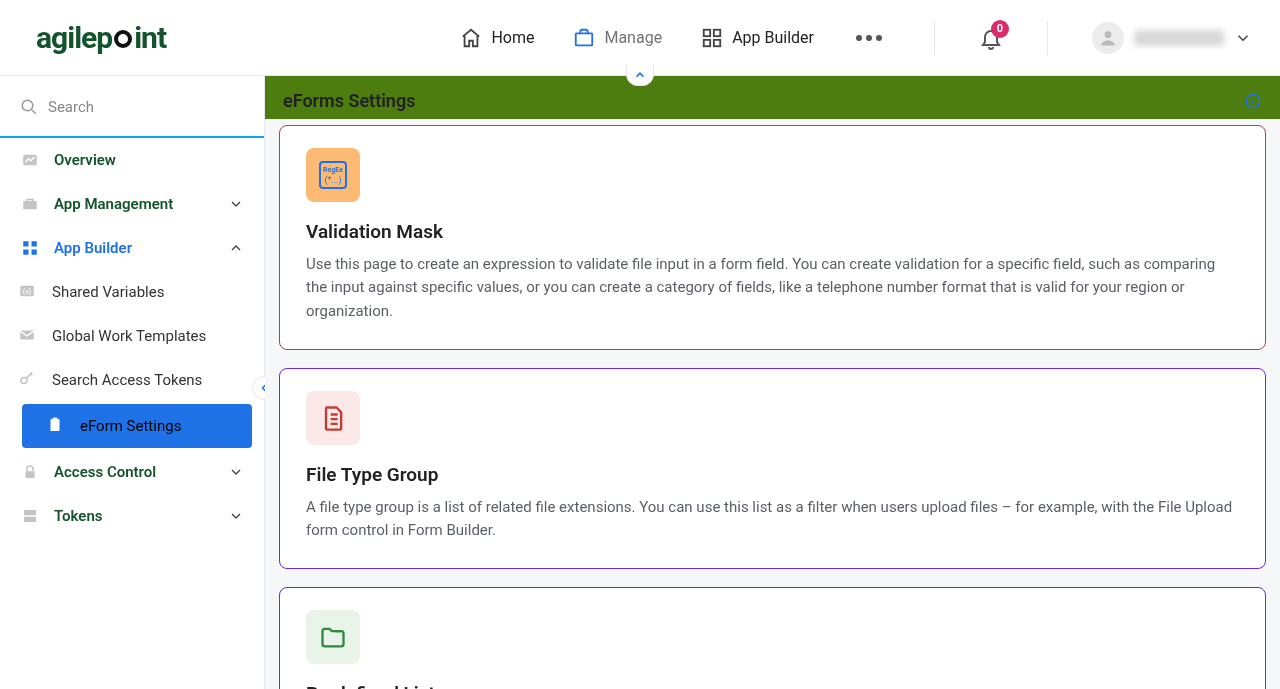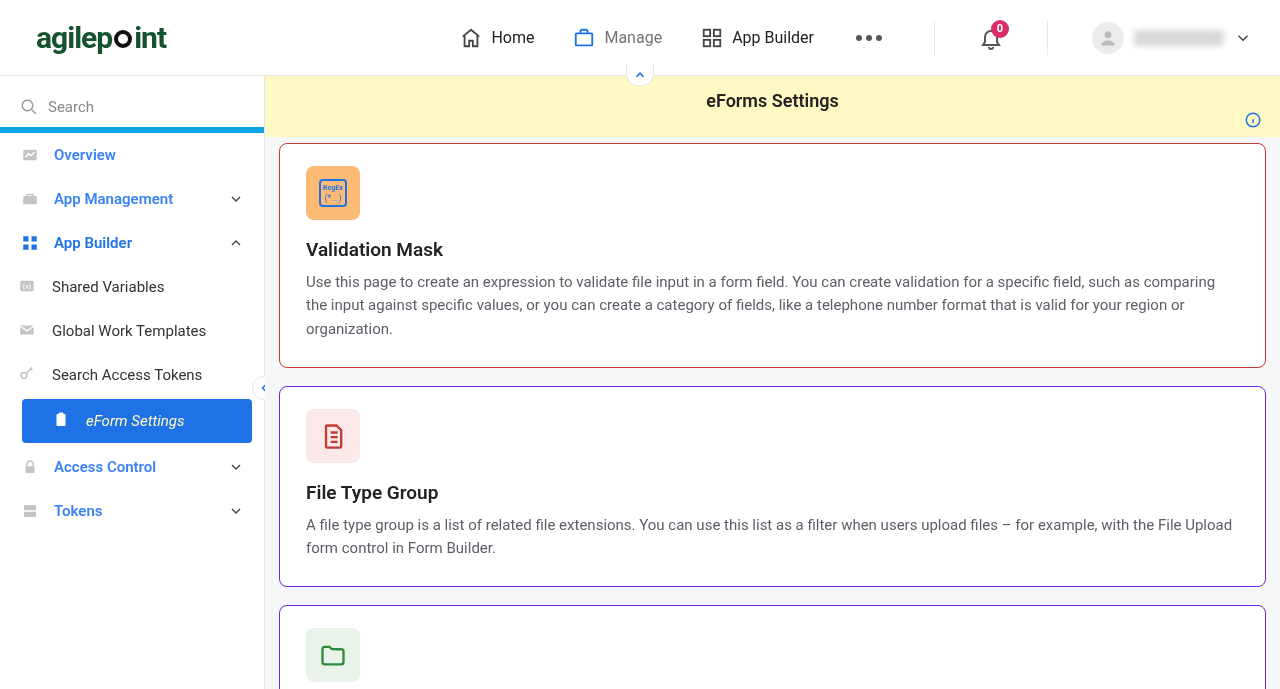--- a/index.html
+++ b/index.html
@@ -23,35 +23,35 @@
   .user-name-blur { width: 90px; height: 16px; background: #d8d8d8; border-radius: 3px; filter: blur(3px); }
   .chevron { width: 18px; height: 18px; }
   
   
   .collapse-tab { position: absolute; top: 64px; left: 50%; transform: translateX(-50%); width: 28px; height: 22px; background: #fff; border: 1px solid #e5e7eb; border-top: none; border-radius: 0 0 12px 12px; display: flex; align-items: center; justify-content: center; cursor: pointer; z-index: 5; }
   
   
   .layout { display: flex; height: calc(689px - 76px); }
   .sidebar { width: 265px; border-right: 1px solid #e5e7eb; padding-top: 12px; position: relative; }
   .sidebar-collapse { position: absolute; right: -12px; top: 300px; width: 24px; height: 24px; background: #fff; border: 1px solid #e5e7eb; border-radius: 50%; display: flex; align-items: center; justify-content: center; cursor: pointer; }
-  .search-row { padding: 10px 20px 11px; border-bottom: 6px solid #0ea5e9; text-align: right; }
+  .search-row { padding: 10px 20px 20px; border-bottom: 2px solid #0ea5e9; text-align: right; }
   .search-inner { display: flex; align-items: center; gap: 10px; color: #888; font-size: 15px; }
-  .side-item { display: flex; align-items: center; gap: 14px; padding: 12px 20px; font-size: 15px; color: #3b82f6; cursor: pointer; }
+  .side-item { display: flex; align-items: center; gap: 14px; padding: 12px 20px; font-size: 15px; color: #14532d; cursor: pointer; }
   .side-item.bold { font-weight: 600; }
   .side-item.active-parent { color: #1f72e5; font-weight: 600; }
   .side-item .icon { width: 20px; height: 20px; display: flex; align-items: center; justify-content: center; color: #b9b9b9; }
   .side-item .chev { margin-left: auto; width: 16px; height: 16px; color: #555; }
   .side-sub { padding-left: 52px; font-size: 15px; color: #333; padding-top: 12px; padding-bottom: 12px; cursor: pointer; display: flex; align-items: center; gap: 14px; }
   .side-sub .icon { width: 20px; height: 20px; margin-left: -34px; margin-right: 0; color: #c0c0c0; }
-  .side-sub.selected { background: #1f72e5; color: #fef9c3; border-radius: 4px; margin: 2px 12px 2px 22px; padding-left: 30px; font-style: italic; }
+  .side-sub.selected { background: #1f72e5; color: #000000; border-radius: 4px; margin: 2px 12px 2px 22px; padding-left: 24px; }
   .side-sub.selected .icon { color: #fff; margin-left: 0; }
   
   
   .main { flex: 1; background: #f6f7f8; padding: 0; overflow-y: auto; position: relative; }
-  .page-title-row { display: flex; align-items: center; padding: 14px 18px 8px; background: #fef9c3; flex-direction: column; }
+  .page-title-row { display: flex; align-items: center; padding: 14px 18px 8px; background: #4d7c0f; }
   .page-title { font-size: 18px; font-weight: 600; color: #222; }
   .info-icon { margin-left: auto; color: #1f72e5; cursor: pointer; }
   .card { background: #fff; border: 1px solid #6d28d9; border-radius: 8px; margin: 6px 14px 18px; padding: 22px 26px 26px; }
   .card.highlight { border: 1px solid #c43b33; }
   .card-icon-wrap { width: 54px; height: 54px; border-radius: 8px; display: flex; align-items: center; justify-content: center; margin-bottom: 18px; }
   .card-icon-wrap.blue { background: #fdba74; }
   .card-icon-wrap.red { background: #fbe8e8; }
   .card-icon-wrap.green { background: #e9f3e9; }
   .card-title { font-size: 19px; font-weight: 600; color: #222; margin-bottom: 10px; }
   .card-desc { font-size: 15px; color: #5b5f66; line-height: 1.55; }

